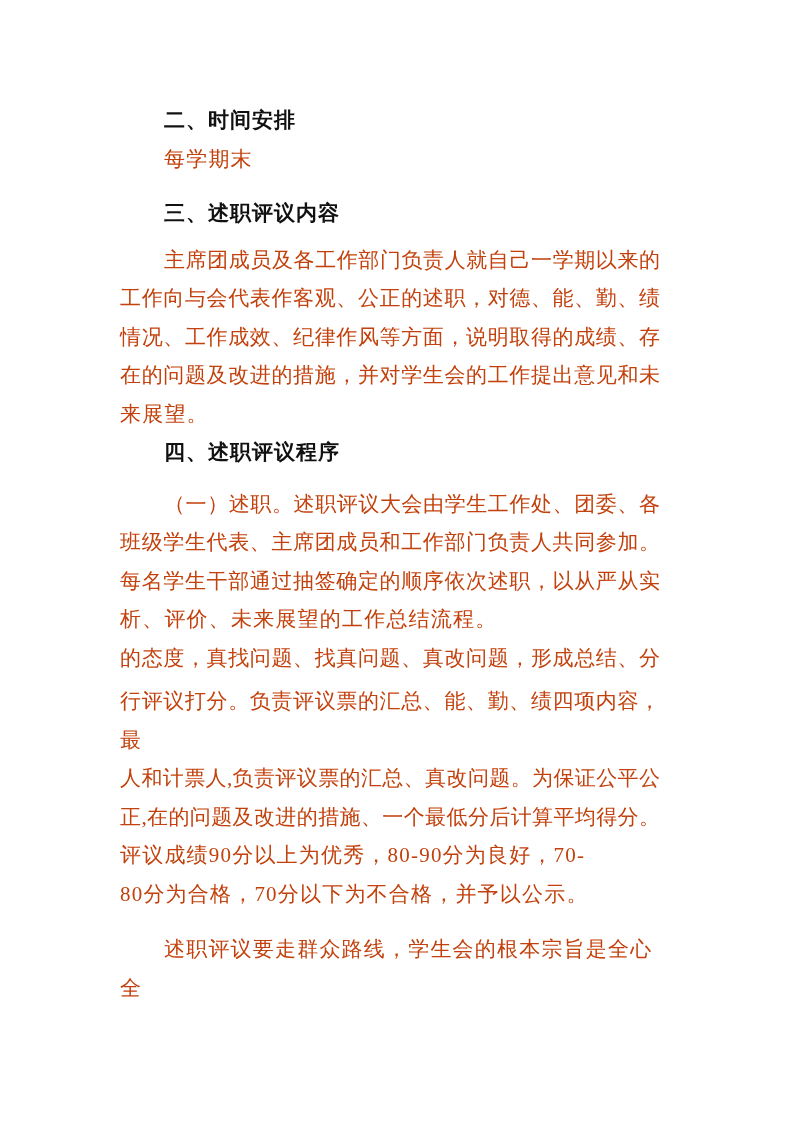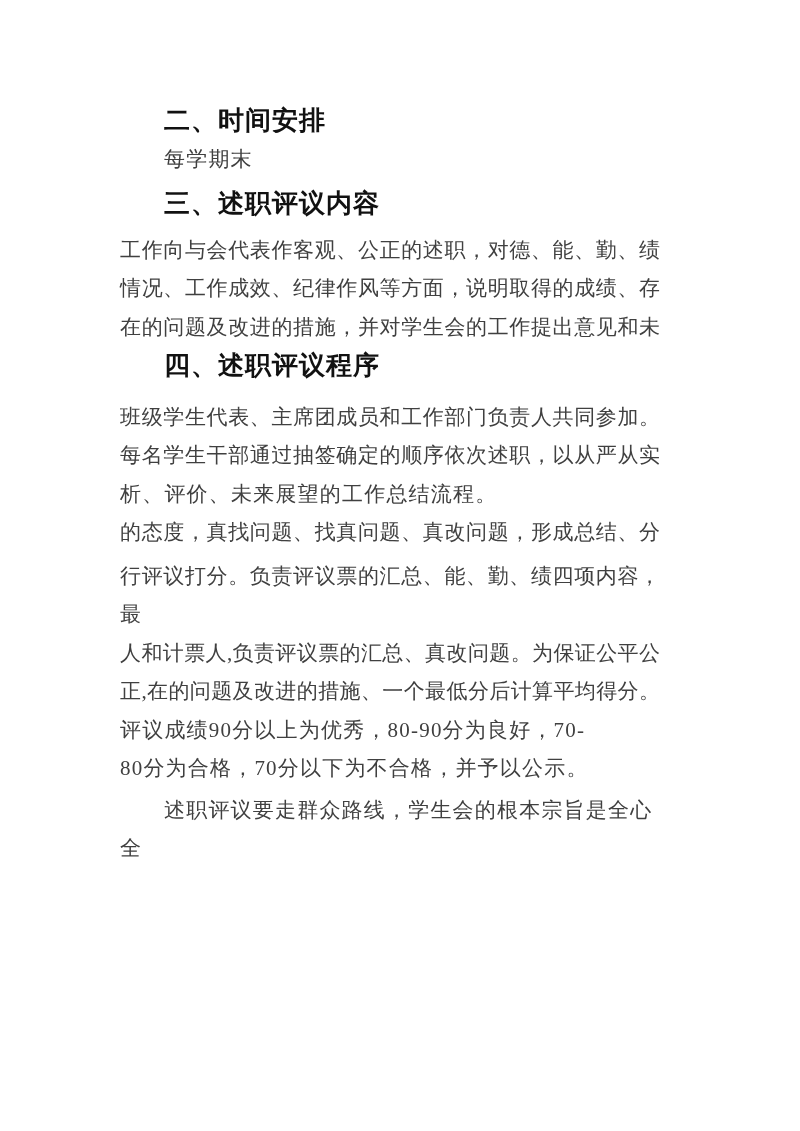--- a/index.html
+++ b/index.html
@@ -13,62 +13,65 @@
   }
   .doc {
     position: absolute;
     left: 120px;
     top: 101px;
     width: 540px;
   }
   .line {
     font-size: 21px;
     line-height: 38.5px;
-    color: #404040;
+    color: #c2410c;
     letter-spacing: 1.2px;
   }
   .line.fill {
     letter-spacing: 0;
     text-align: justify;
     text-align-last: justify;
   }
   .line.indent { text-indent: 44px; }
   .heading {
     font-family: "Liberation Sans", "DejaVu Sans", sans-serif;
     font-weight: bold;
-    font-size: 26px;
+    font-size: 21px;
     line-height: 38.5px;
     color: #111111;
     text-indent: 44px;
     letter-spacing: 1px;
   }
   
-  .blk2 { margin-top: 6px; }
+  .blk2 { margin-top: 16px; }
   .blk3 { margin-top: 8px; }
   .blk5 { margin-top: 13px; }
   .blk6 { margin-top: 5px; }
-  .blk7 { margin-top: 3px; font-family: Liberation Serif, serif; }
+  .blk7 { margin-top: 17px; font-family: Liberation Serif, serif; }
 </style>
 </head>
 <body>
 
 <div class="page">
   <div class="doc">
       <div class="heading blk0">二、时间安排</div>
       <div class="para blk1">
         <div class="line indent">每学期末</div>
       </div>
       <div class="heading blk2">三、述职评议内容</div>
       <div class="para blk3">
+        <div class="line fill indent">主席团成员及各工作部门负责人就自己一学期以来的</div>
         <div class="line fill">工作向与会代表作客观、公正的述职，对德、能、勤、绩</div>
         <div class="line fill">情况、工作成效、纪律作风等方面，说明取得的成绩、存</div>
         <div class="line fill">在的问题及改进的措施，并对学生会的工作提出意见和未</div>
+        <div class="line">来展望。</div>
       </div>
       <div class="heading blk4">四、述职评议程序</div>
       <div class="para blk5">
+        <div class="line fill indent">（一）述职。述职评议大会由学生工作处、团委、各</div>
         <div class="line fill">班级学生代表、主席团成员和工作部门负责人共同参加。</div>
         <div class="line fill">每名学生干部通过抽签确定的顺序依次述职，以从严从实</div>
         <div class="line">析、评价、未来展望的工作总结流程。</div>
         <div class="line fill">的态度，真找问题、找真问题、真改问题，形成总结、分</div>
       </div>
       <div class="para blk6">
         <div class="line fill">行评议打分。负责评议票的汇总、能、勤、绩四项内容，最</div>
         <div class="line fill">人和计票人,负责评议票的汇总、真改问题。为保证公平公</div>
         <div class="line fill">正,在的问题及改进的措施、一个最低分后计算平均得分。</div>
         <div class="line">评议成绩90分以上为优秀，80-90分为良好，70-</div>

